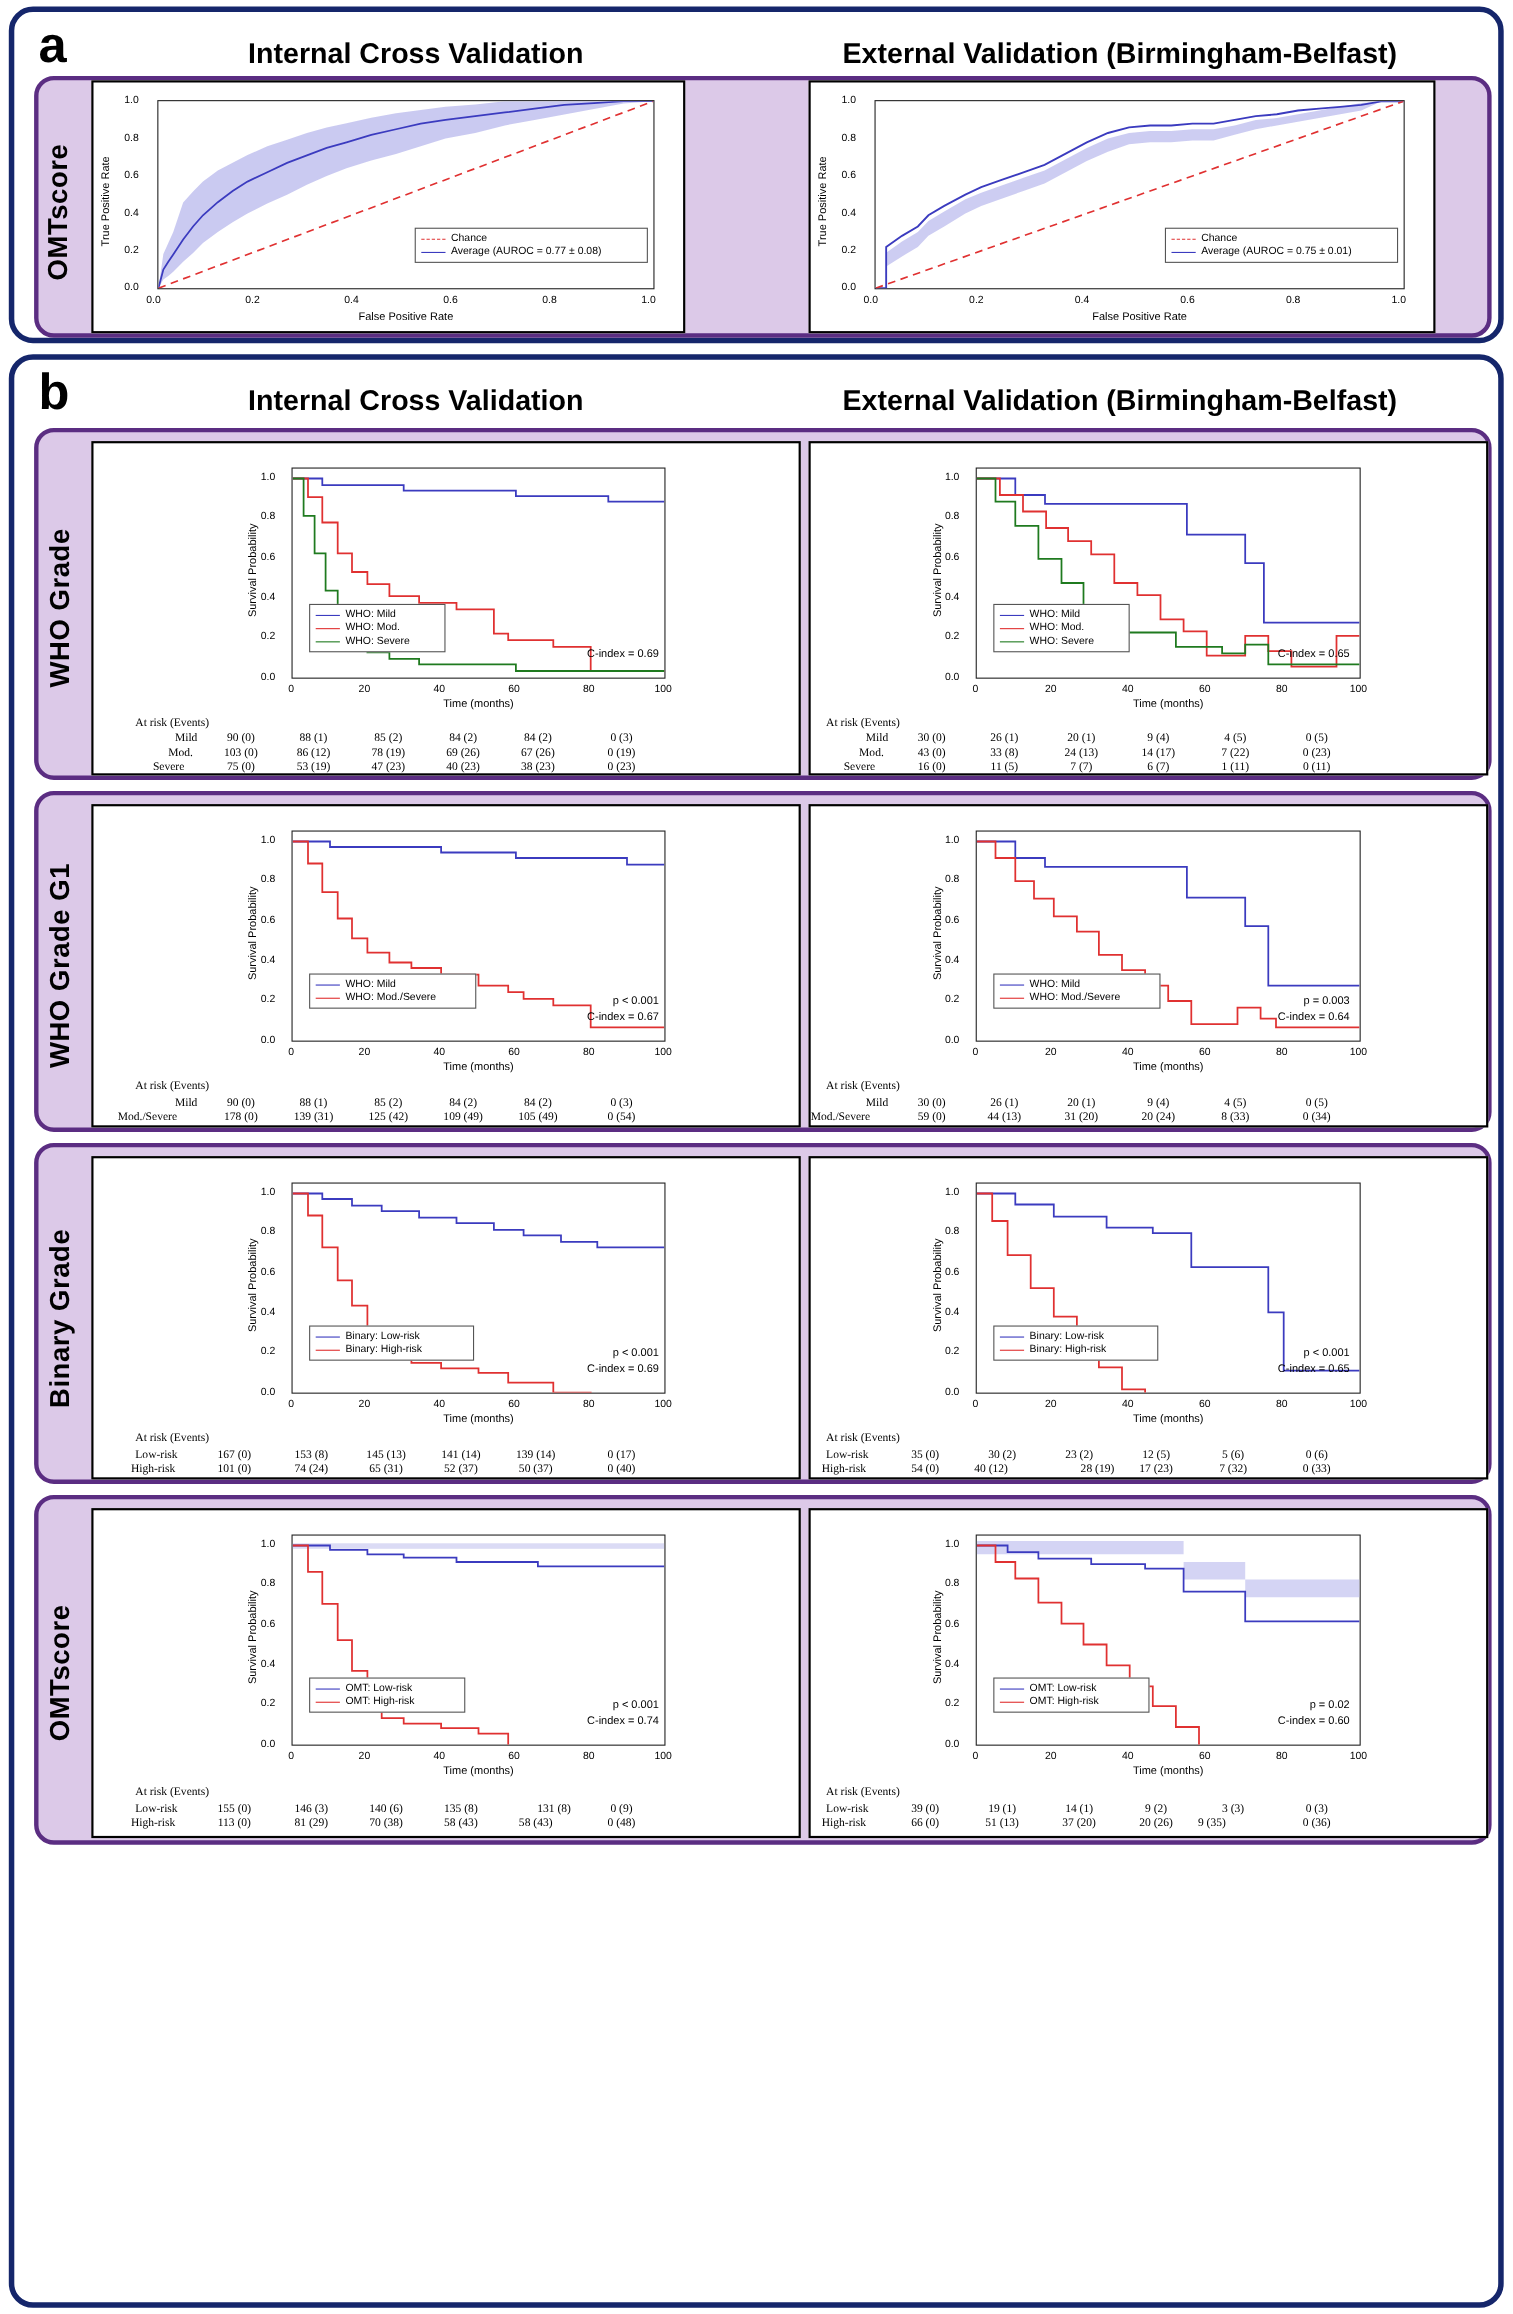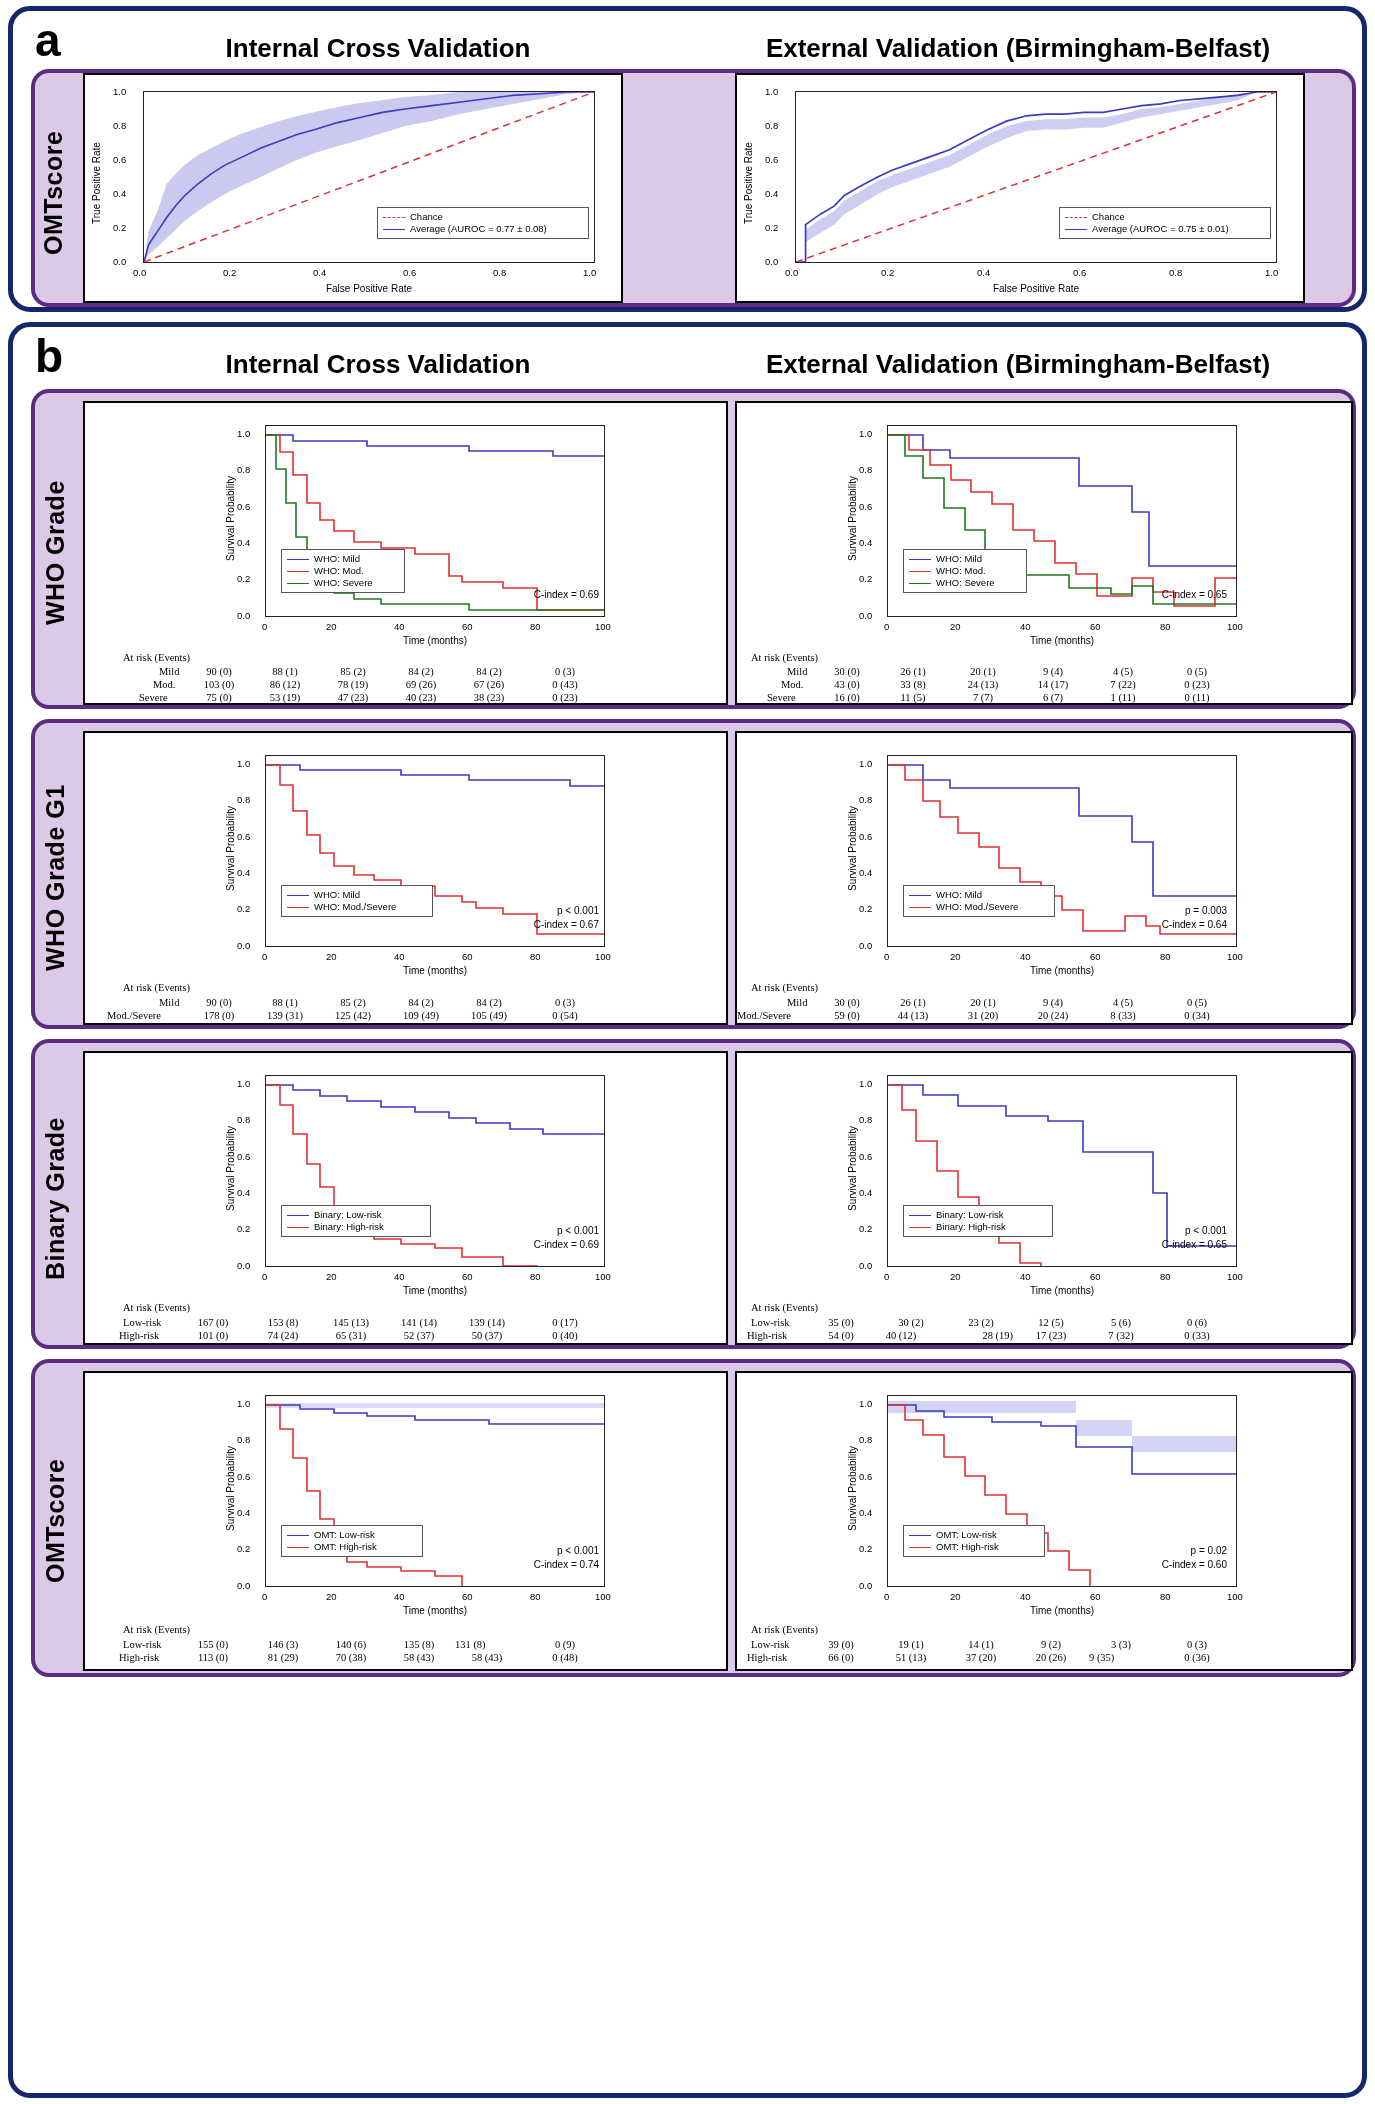--- a/index.html
+++ b/index.html
@@ -164,21 +164,21 @@
         <div class="mono-tab" style="left:176px;top:262px;width:48px;text-align:center;">88 (1)</div>
         <div class="mono-tab" style="left:244px;top:262px;width:48px;text-align:center;">85 (2)</div>
         <div class="mono-tab" style="left:312px;top:262px;width:48px;text-align:center;">84 (2)</div>
         <div class="mono-tab" style="left:380px;top:262px;width:48px;text-align:center;">84 (2)</div>
         <div class="mono-tab" style="left:456px;top:262px;width:48px;text-align:center;">0 (3)</div>
         <div class="mono-tab" style="left:110px;top:275px;width:48px;text-align:center;">103 (0)</div>
         <div class="mono-tab" style="left:172px;top:275px;width:56px;text-align:center;">86 (12)</div>
         <div class="mono-tab" style="left:240px;top:275px;width:56px;text-align:center;">78 (19)</div>
         <div class="mono-tab" style="left:308px;top:275px;width:56px;text-align:center;">69 (26)</div>
         <div class="mono-tab" style="left:376px;top:275px;width:56px;text-align:center;">67 (26)</div>
-        <div class="mono-tab" style="left:452px;top:275px;width:56px;text-align:center;">0 (43)</div>
+        <div class="mono-tab" style="left:452px;top:275px;width:56px;text-align:center;">0 (19)</div>
         <div class="mono-tab" style="left:110px;top:288px;width:48px;text-align:center;">75 (0)</div>
         <div class="mono-tab" style="left:172px;top:288px;width:56px;text-align:center;">53 (19)</div>
         <div class="mono-tab" style="left:240px;top:288px;width:56px;text-align:center;">47 (23)</div>
         <div class="mono-tab" style="left:308px;top:288px;width:56px;text-align:center;">40 (23)</div>
         <div class="mono-tab" style="left:376px;top:288px;width:56px;text-align:center;">38 (23)</div>
         <div class="mono-tab" style="left:452px;top:288px;width:56px;text-align:center;">0 (23)</div>
       </div>
 
       <div class="plotcard" style="left:700px;top:8px;width:618px;height:304px;">
         <div class="ylabel" style="left:110px;top:30px;height:170px;width:12px;text-align:center;">Survival Probability</div>
@@ -493,21 +493,21 @@
         <div class="stat" style="left:380px;top:172px;width:134px;">p &lt; 0.001</div>
         <div class="stat" style="left:380px;top:186px;width:134px;">C-index = 0.74</div>
 
         <div class="mono-tab" style="left:38px;top:250px;">At risk (Events)</div>
         <div class="mono-tab" style="left:38px;top:265px;">Low-risk</div>
         <div class="mono-tab" style="left:34px;top:278px;">High-risk</div>
         <div class="mono-tab" style="left:100px;top:265px;width:56px;text-align:center;">155 (0)</div>
         <div class="mono-tab" style="left:166px;top:265px;width:64px;text-align:center;">146 (3)</div>
         <div class="mono-tab" style="left:234px;top:265px;width:64px;text-align:center;">140 (6)</div>
         <div class="mono-tab" style="left:302px;top:265px;width:64px;text-align:center;">135 (8)</div>
-        <div class="mono-tab" style="left:370px;top:265px;width:64px;text-align:left;">131 (8)</div>
+        <div class="mono-tab" style="left:370px;top:265px;width:64px;text-align:right;">131 (8)</div>
         <div class="mono-tab" style="left:452px;top:265px;width:56px;text-align:center;">0 (9)</div>
         <div class="mono-tab" style="left:100px;top:278px;width:56px;text-align:center;">113 (0)</div>
         <div class="mono-tab" style="left:166px;top:278px;width:64px;text-align:center;">81 (29)</div>
         <div class="mono-tab" style="left:234px;top:278px;width:64px;text-align:center;">70 (38)</div>
         <div class="mono-tab" style="left:302px;top:278px;width:64px;text-align:center;">58 (43)</div>
         <div class="mono-tab" style="left:370px;top:278px;width:64px;text-align:center;">58 (43)</div>
         <div class="mono-tab" style="left:452px;top:278px;width:56px;text-align:center;">0 (48)</div>
       </div>
 
       <div class="plotcard" style="left:700px;top:8px;width:618px;height:300px;">

